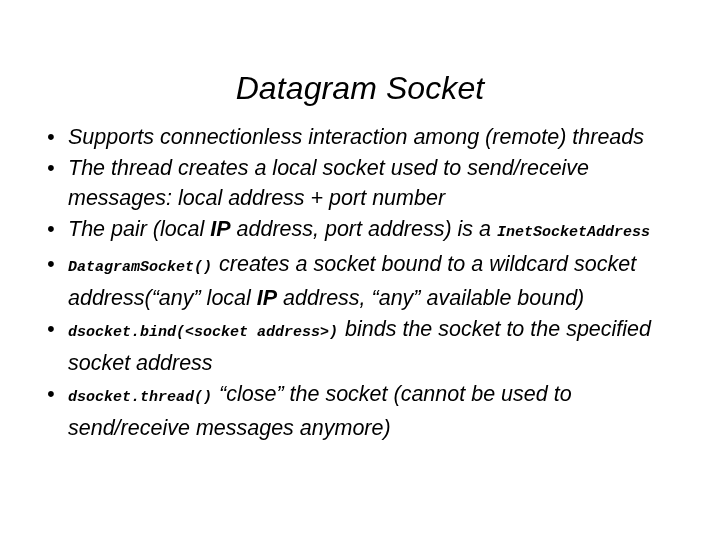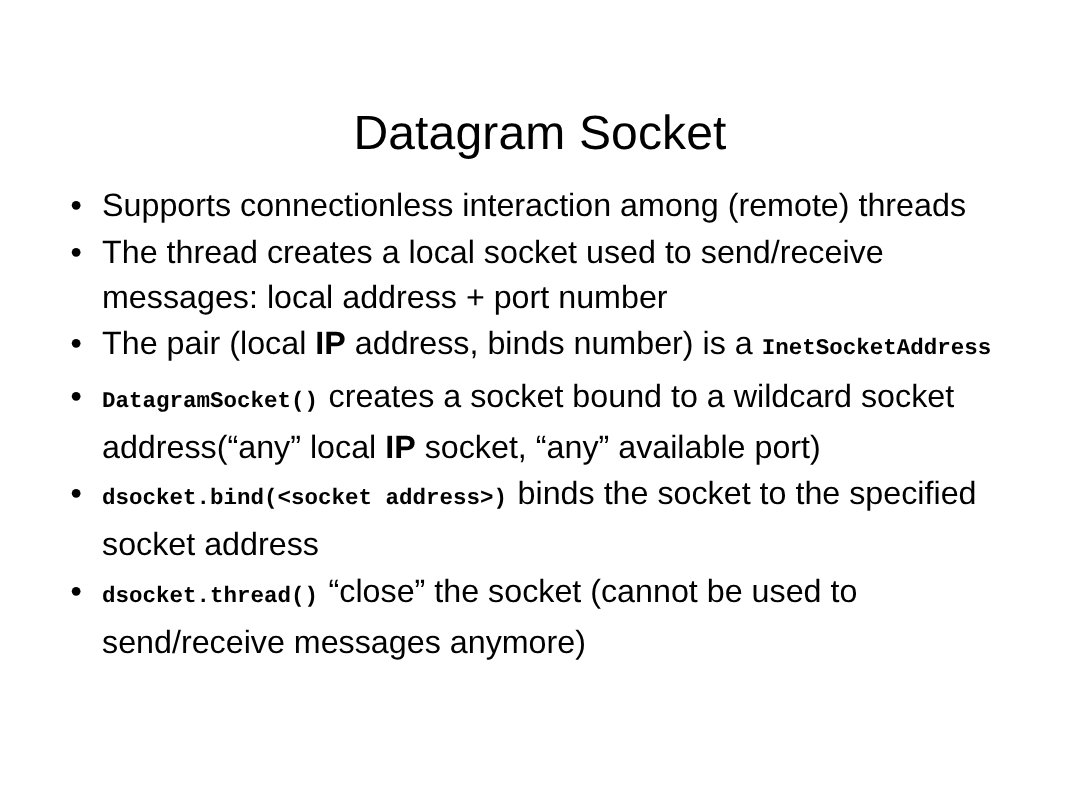--- a/index.html
+++ b/index.html
@@ -13,20 +13,21 @@
     font-family: "Liberation Sans", sans-serif;
     color: #000000;
     overflow: hidden;
   }
 
   .slide {
     position: relative;
     width: 720px;
     height: 540px;
     box-sizing: border-box;
+    font-style: italic;
   }
 
   .slide-title {
     position: absolute;
     top: 48px;
     left: 0;
     width: 720px;
     text-align: center;
     font-size: 32px;
     font-weight: 400;
@@ -97,25 +98,25 @@
       <li class="bullet-item">
         <span class="bullet-marker">•</span>
         <span class="bullet-text"><span>Supports connectionless interaction among (remote) threads</span></span>
       </li>
       <li class="bullet-item">
         <span class="bullet-marker">•</span>
         <span class="bullet-text"><span>The thread creates a local socket used to send/receive messages: local address + port number</span></span>
       </li>
       <li class="bullet-item">
         <span class="bullet-marker">•</span>
-        <span class="bullet-text"><span>The pair (local </span><span class="bold">IP</span><span> address, binds number) is a </span><span class="mono">InetSocketAddress</span></span>
+        <span class="bullet-text"><span>The pair (local </span><span class="bold">IP</span><span> address, port address) is a </span><span class="mono">InetSocketAddress</span></span>
       </li>
       <li class="bullet-item">
         <span class="bullet-marker">•</span>
-        <span class="bullet-text"><span class="mono">DatagramSocket()</span><span class="gap"></span><span>creates a socket bound to a wildcard socket address(“any” local </span><span class="bold">IP</span><span> socket, “any” available port)</span></span>
+        <span class="bullet-text"><span class="mono">DatagramSocket()</span><span class="gap"></span><span>creates a socket bound to a wildcard socket address(“any” local </span><span class="bold">IP</span><span> address, “any” available bound)</span></span>
       </li>
       <li class="bullet-item">
         <span class="bullet-marker">•</span>
         <span class="bullet-text"><span class="mono">dsocket.bind(&lt;socket address&gt;)</span><span class="gap"></span><span>binds the socket to the specified socket address</span></span>
       </li>
       <li class="bullet-item">
         <span class="bullet-marker">•</span>
         <span class="bullet-text"><span class="mono">dsocket.thread()</span><span class="gap"></span><span>“close” the socket (cannot be used to send/receive messages anymore)</span></span>
       </li>
     </ul>

